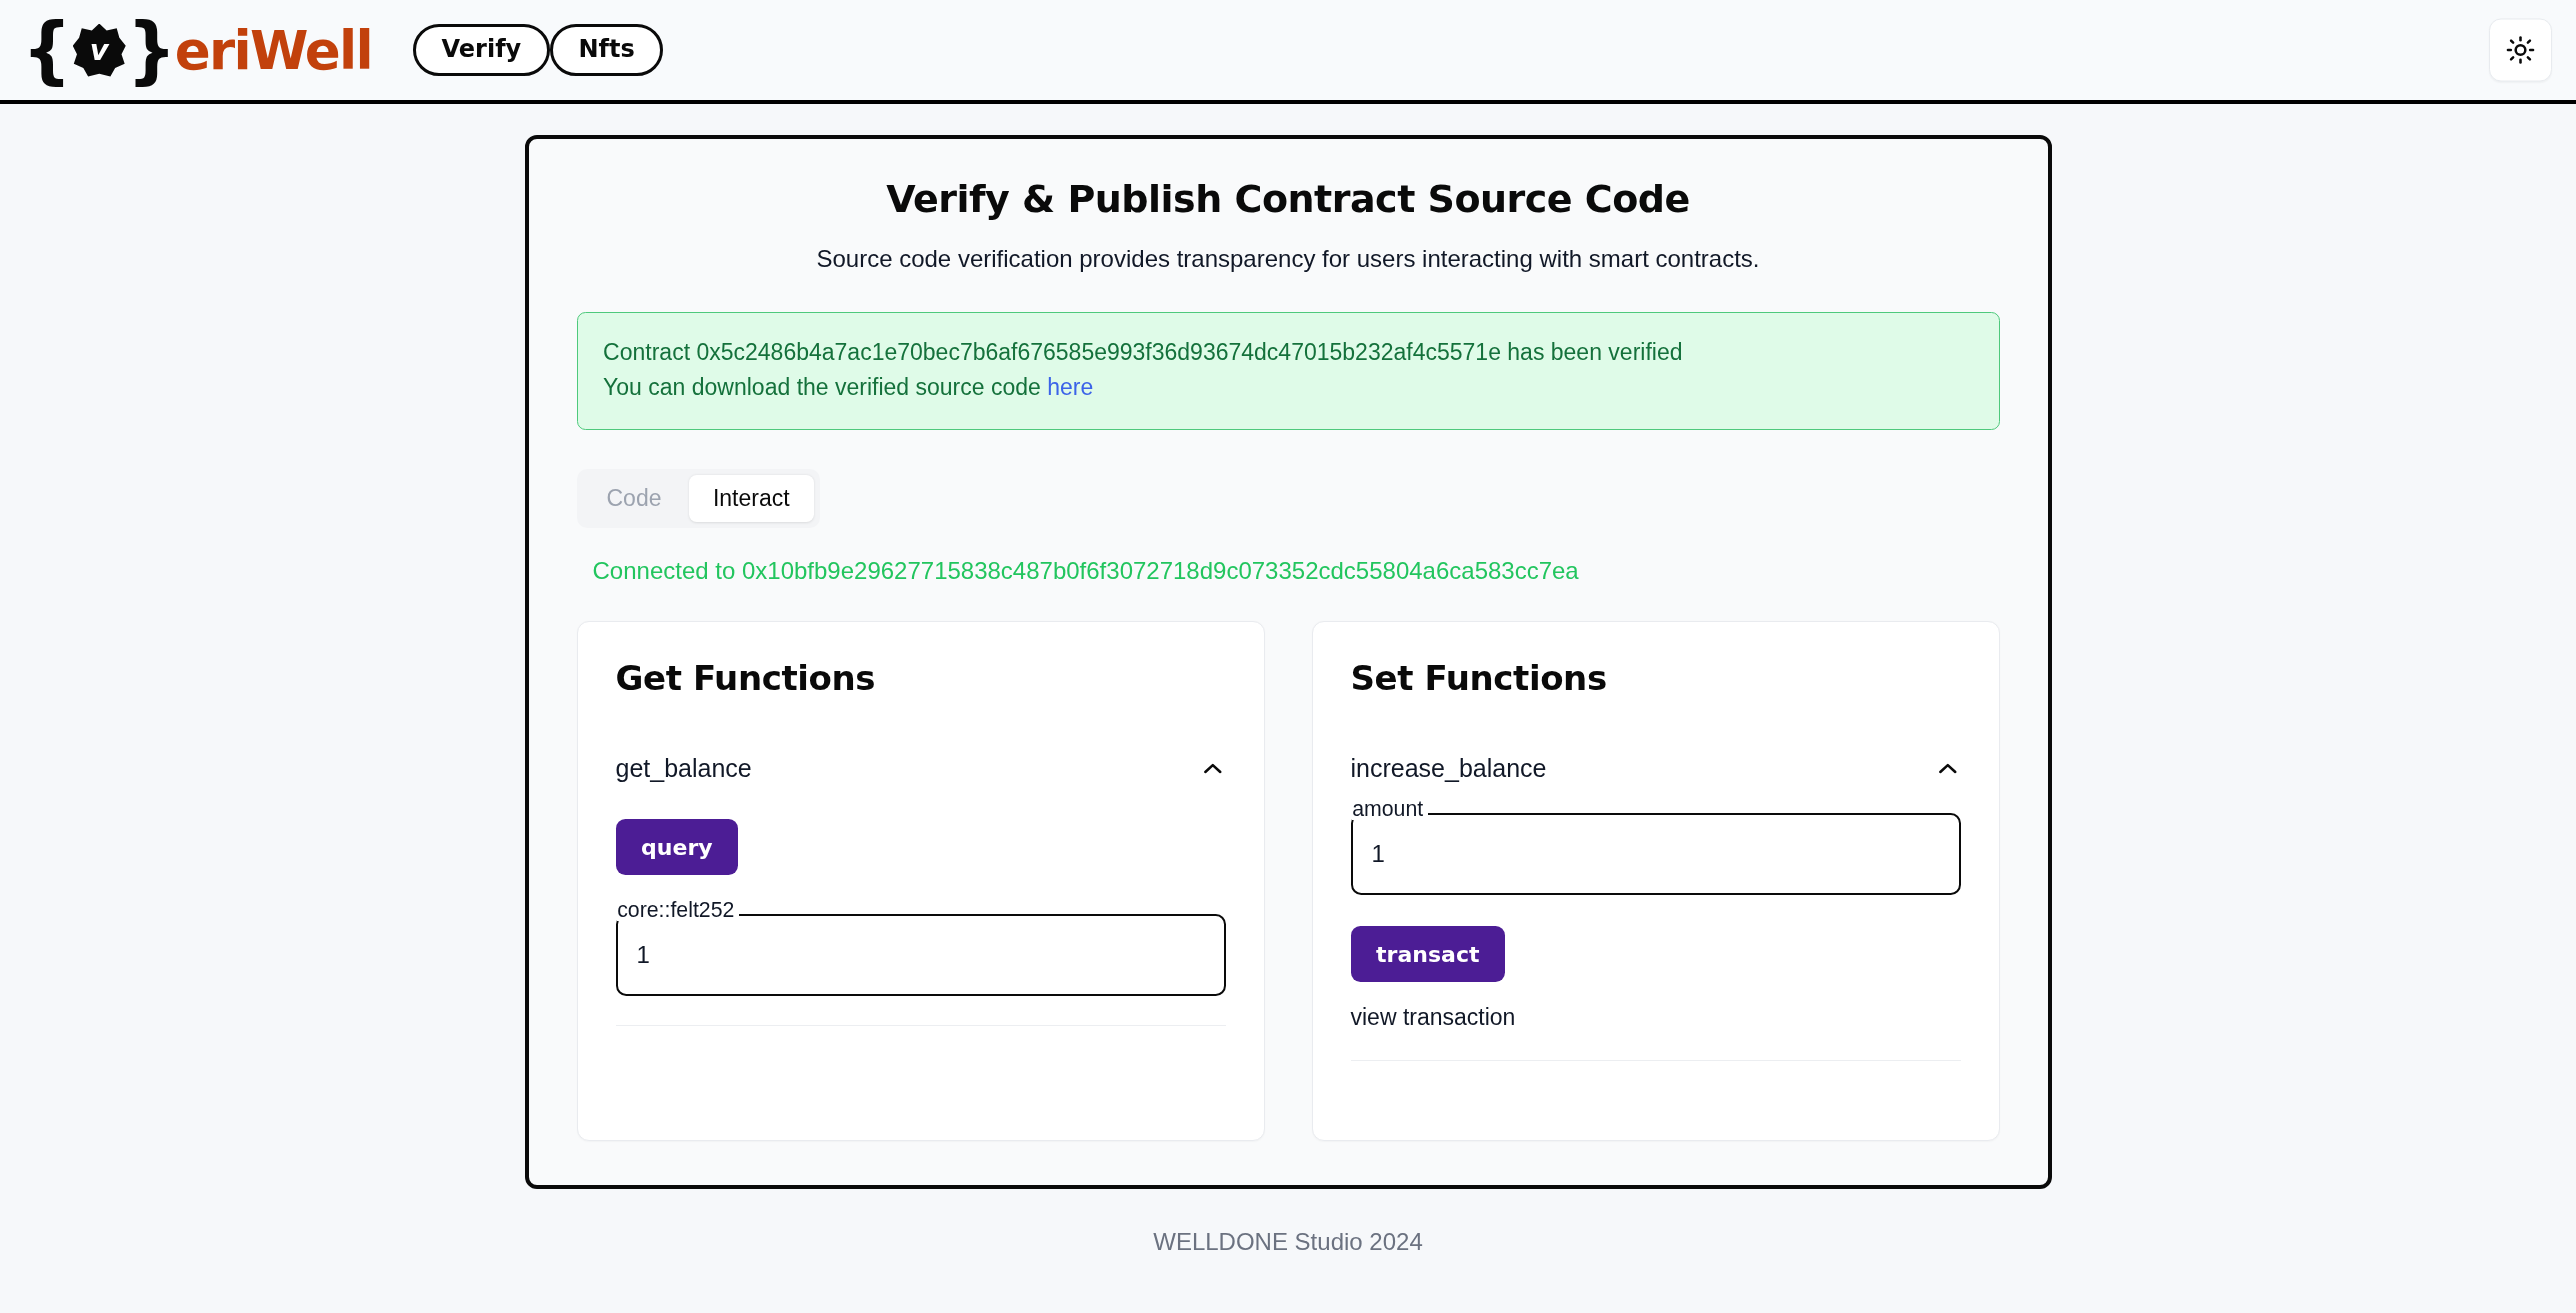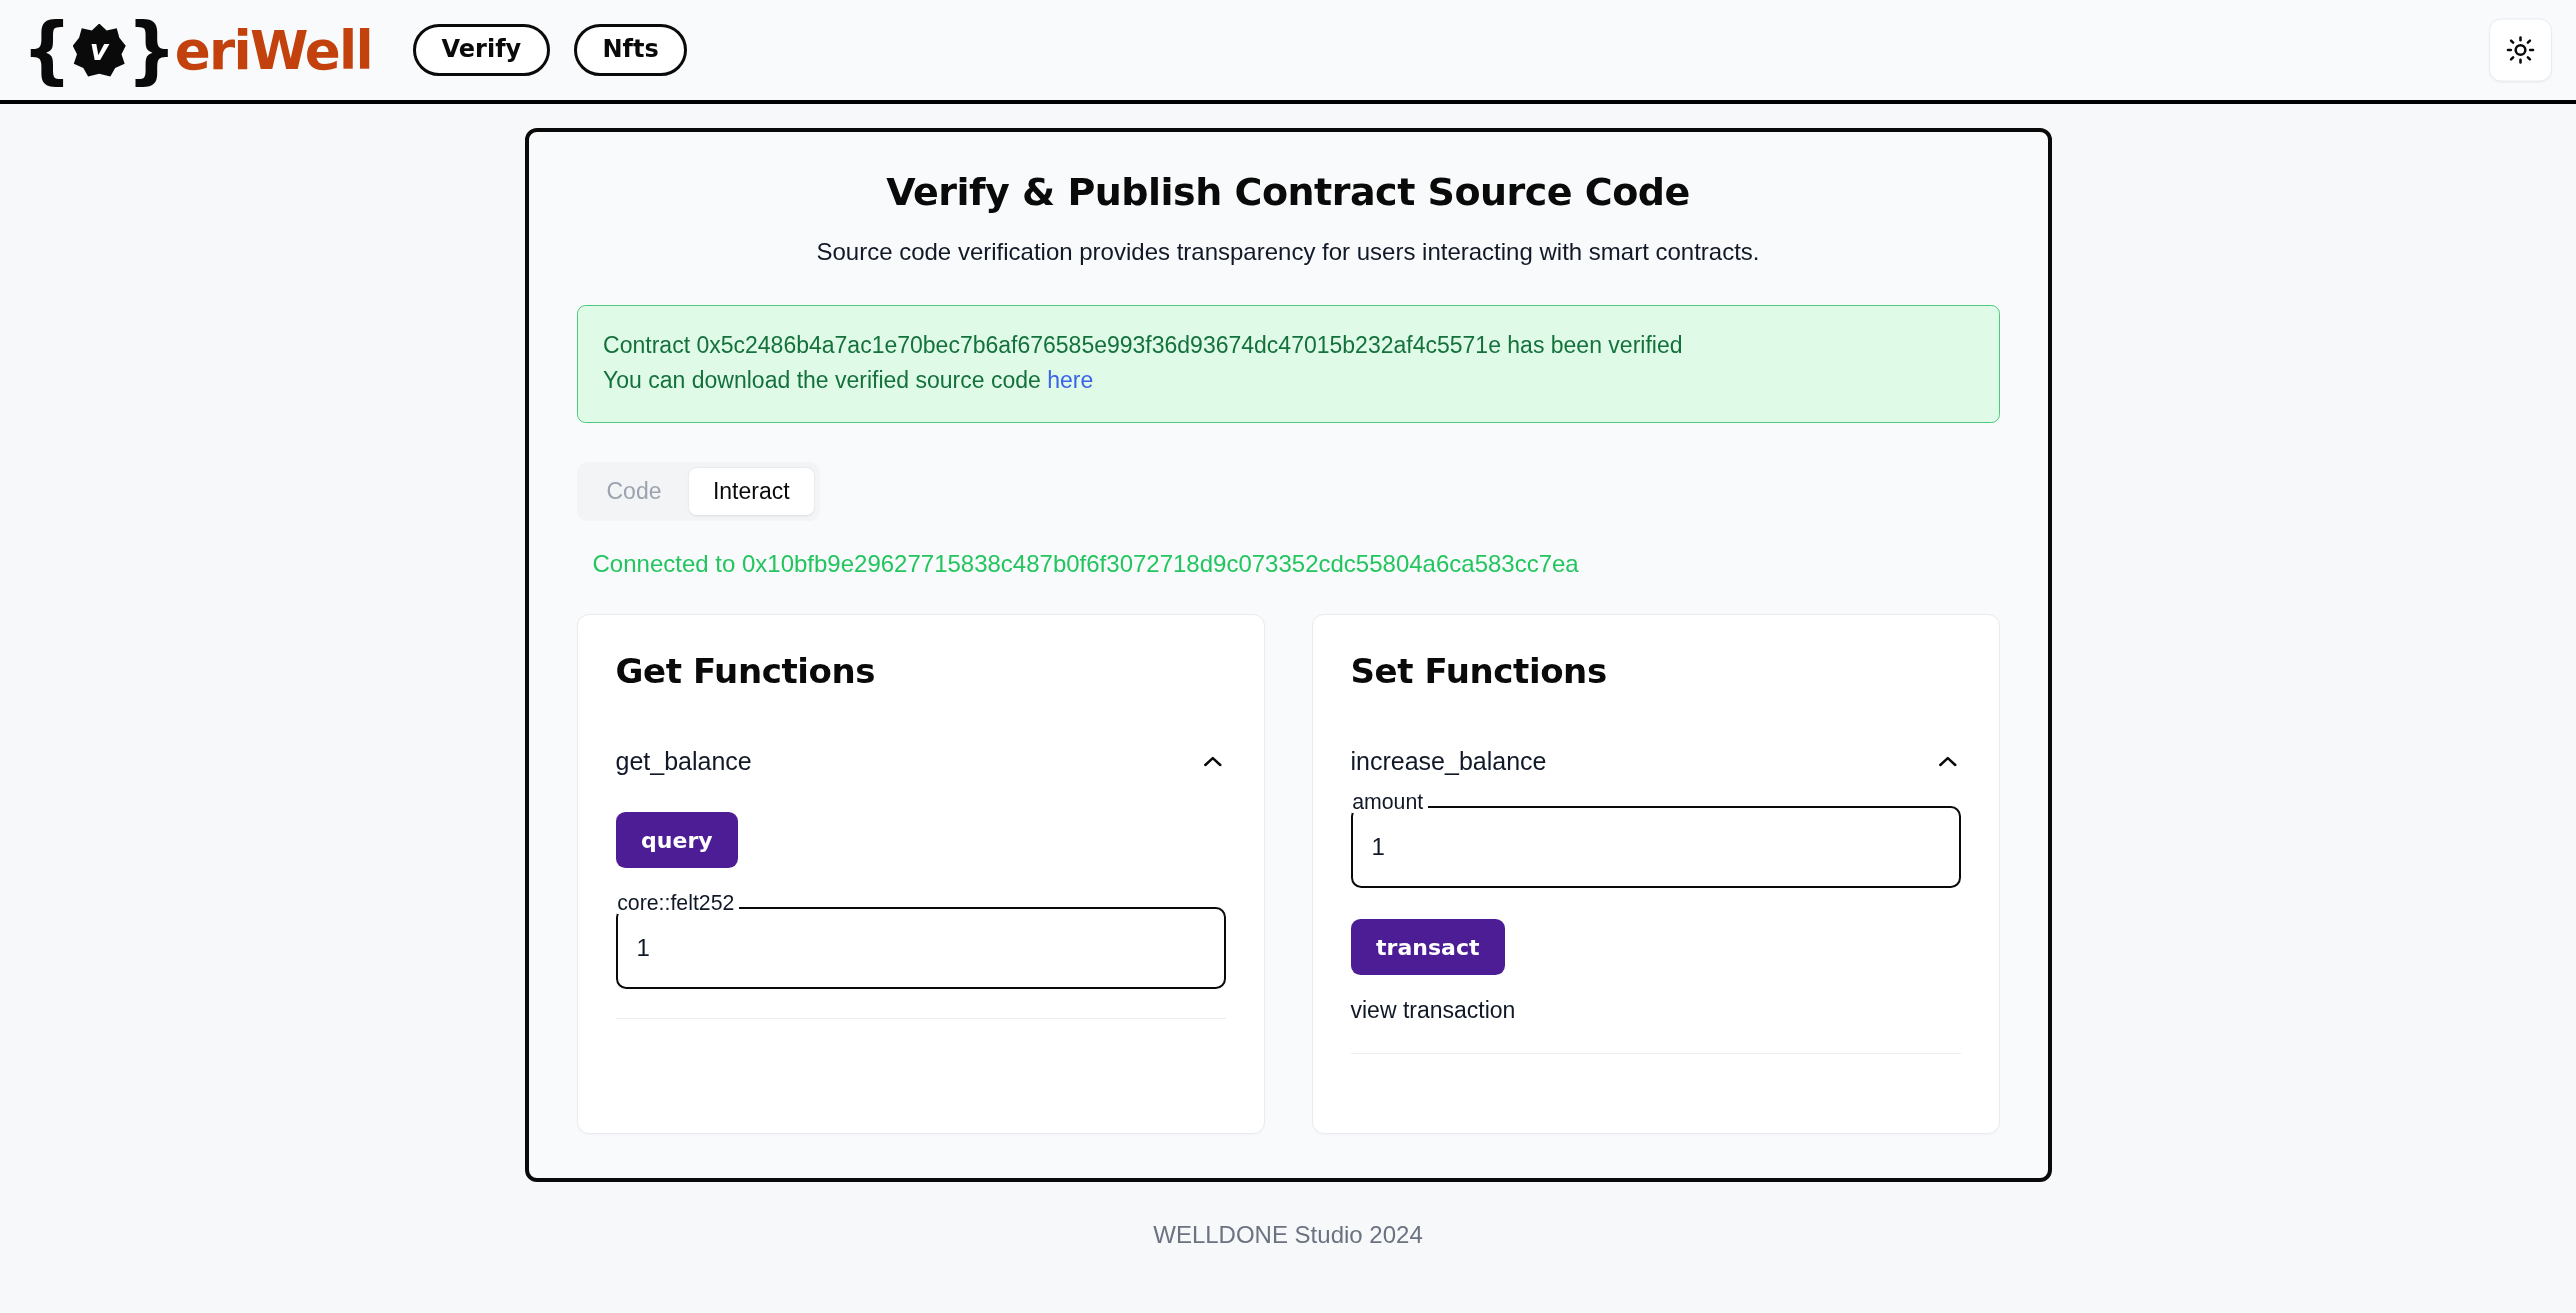--- a/index.html
+++ b/index.html
@@ -65,21 +65,21 @@
   }
   .brand-text {
     font-size: 53px;
     font-weight: 800;
     letter-spacing: -1.7px;
     color: #c2410c;
     line-height: 1;
     margin-left: -1.7px;
     font-family: "DejaVu Sans", sans-serif;
   }
-  .nav-pills { display: flex; gap: 24px; margin-left: 41px; }
+  .nav-pills { display: flex; margin-left: 41px; }
   .pill {
     border: 3.4px solid #0a0a0a;
     border-radius: 852px;
     background: #fff;
     padding: 9.4px 25.6px;
     font-size: 24px;
     font-weight: 700;
     color: #0a0a0a;
     cursor: pointer;
     line-height: 1.15;
@@ -92,21 +92,21 @@
     width: 63px; height: 63px;
     border: 1.7px solid #e8ebef;
     border-radius: 12px;
     background: #fff;
     display: flex; align-items: center; justify-content: center;
     cursor: pointer;
     box-shadow: 0 0.9px 1.7px rgba(0,0,0,.04);
   }
 
   
-  .stage { padding: 24px 0 0 0; display: flex; justify-content: center; }
+  .stage { padding: 31px 0 0 0; display: flex; justify-content: center; }
   .panel {
     width: 1527px;
     background: #f9fafb;
     border: 4.3px solid #0a0a0a;
     border-radius: 12px;
     padding: 38px 48px 44px 48px;
   }
   .panel-title {
     text-align: center;
     font-size: 38px;

